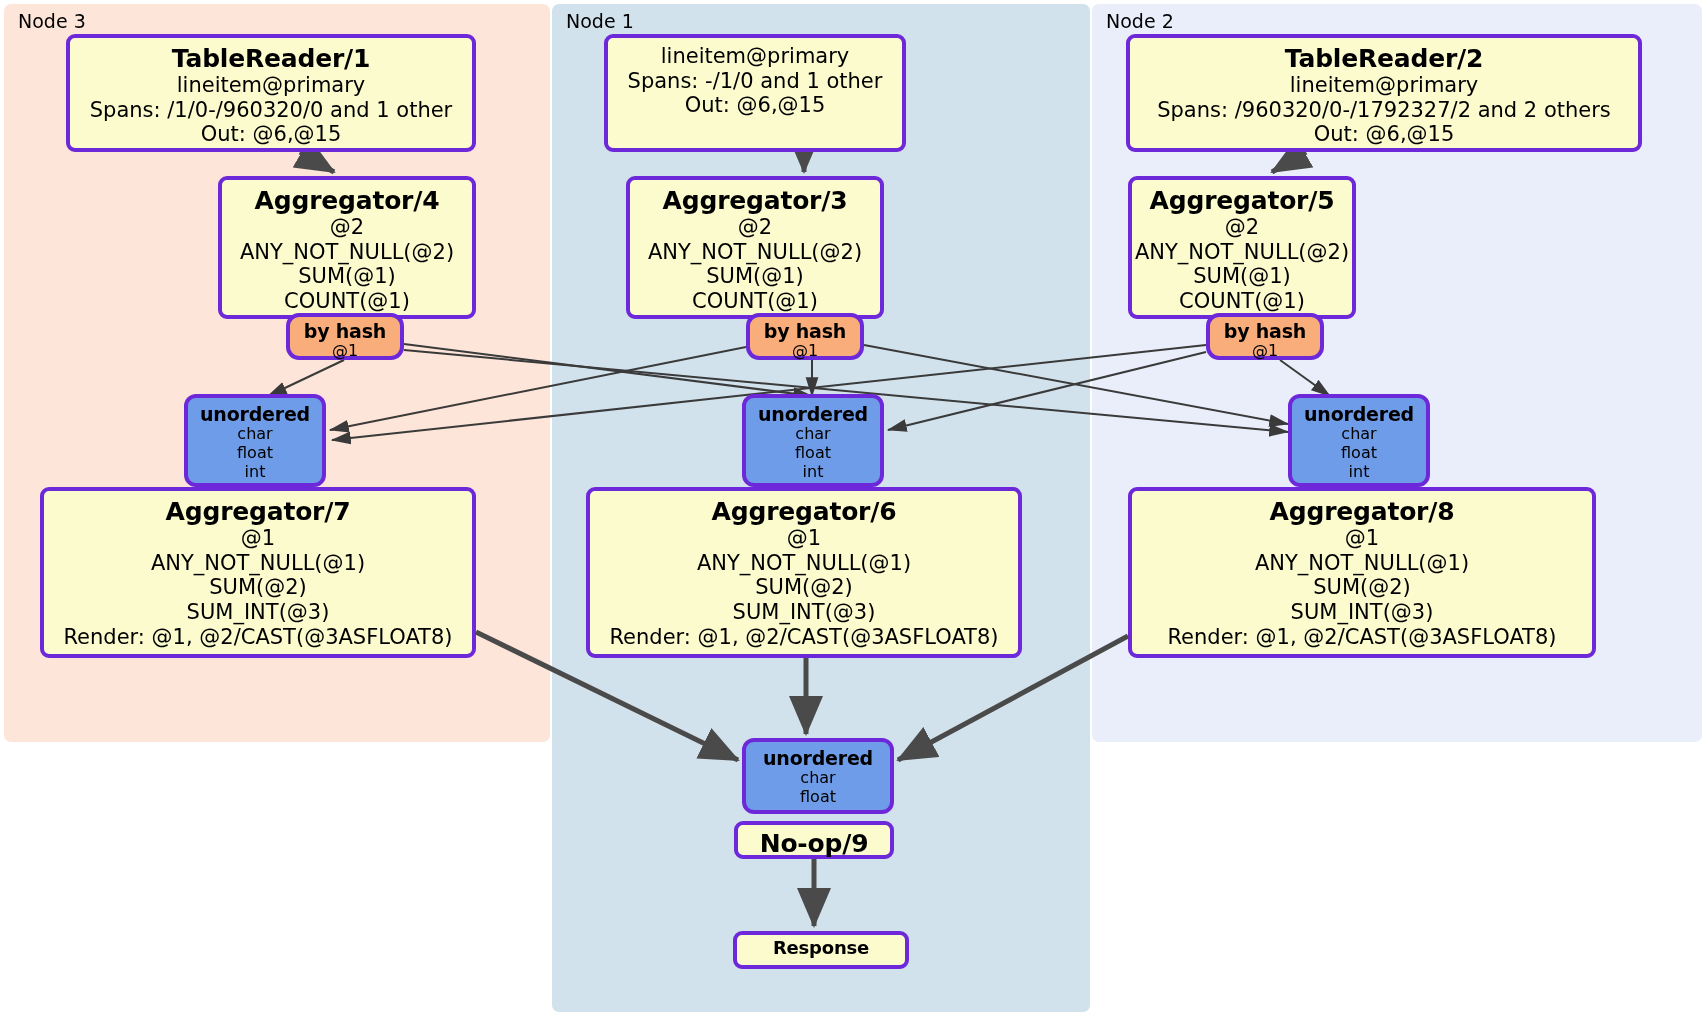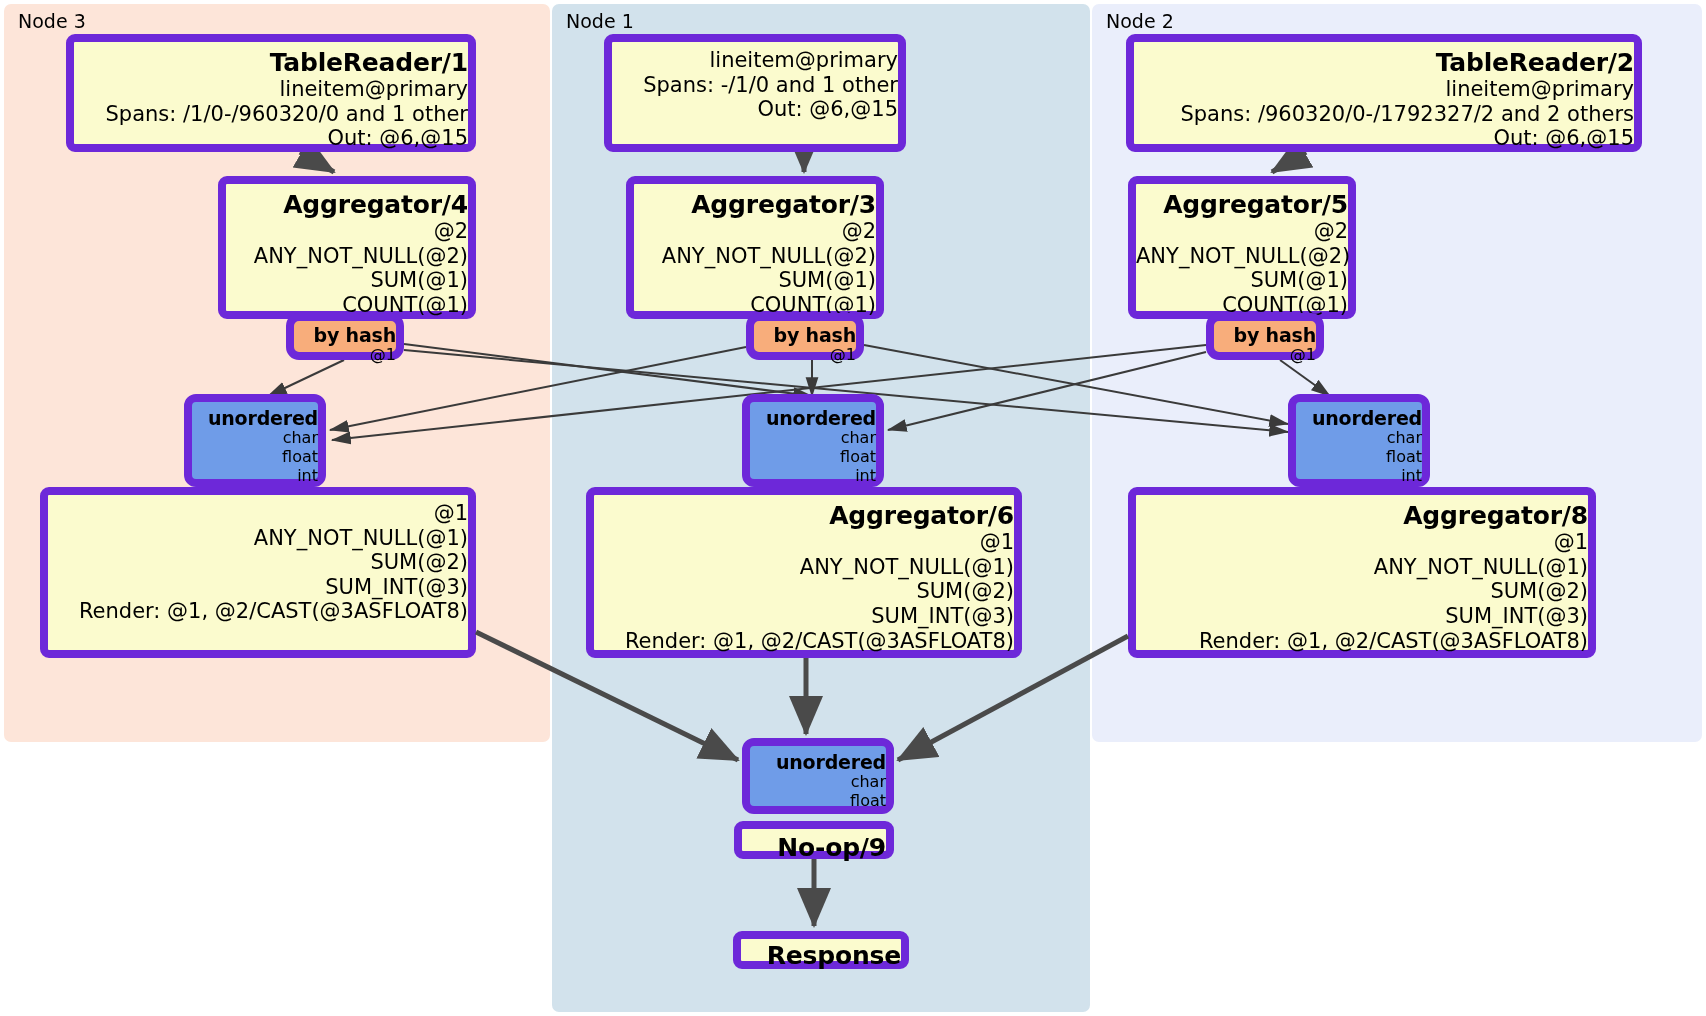--- a/index.html
+++ b/index.html
@@ -36,23 +36,23 @@
     white-space: nowrap;
   }
   #panel-node3 { left: 4px;    top: 4px;  width: 546px;  height: 738px; background: #fde5d9; }
   #panel-node1 { left: 552px;  top: 4px;  width: 538px;  height: 1008px; background: #d2e2ec; }
   #panel-node2 { left: 1092px; top: 4px;  width: 610px;  height: 738px; background: #eaeefb; }
 
   
   .gbox {
     position: absolute;
     box-sizing: border-box;
-    border: 8px solid #6d28d9;
+    border: 4px solid #6d28d9;
     border-radius: 9px;
-    text-align: right;
+    text-align: center;
     line-height: 1.17;
     color: #000;
   }
   .gbox .t-title {
     font-weight: bold;
     font-size: 25px;
     letter-spacing: -0.2px;
     display: block;
     white-space: nowrap;
   }
@@ -73,21 +73,21 @@
   .router-hash .t-title { font-size: 19px; }
   .router-hash .t-line  { font-size: 16px; }
   .router-unordered {
     background: #6f9ce8;
     border-radius: 12px;
     padding-top: 5px;
   }
   .router-unordered .t-title { font-size: 19px; }
   .router-unordered .t-line  { font-size: 16px; }
   .noop .t-title { font-size: 25px; }
-  .response .t-title { font-size: 25px; }
+  .response .t-title { font-size: 18px; }
 
   
   .layer-proc   { z-index: 3; }
   .layer-router { z-index: 6; }
   .layer-edges  { z-index: 4; }
   .layer-edges-back { z-index: 2; }
 
   svg.edges {
     position: absolute;
     left: 0; top: 0;
@@ -149,20 +149,21 @@
   </div>
 
   <div class="gbox router-unordered layer-router" style="left:184px; top:394px; width:142px; height:93px;">
     <span class="t-title">unordered</span>
     <span class="t-line">char</span>
     <span class="t-line">float</span>
     <span class="t-line">int</span>
   </div>
 
   <div class="gbox proc layer-proc" style="left:40px; top:487px; width:436px; height:171px;">
+    <span class="t-title">Aggregator/7</span>
     <span class="t-line">@1</span>
     <span class="t-line">ANY_NOT_NULL(@1)</span>
     <span class="t-line">SUM(@2)</span>
     <span class="t-line">SUM_INT(@3)</span>
     <span class="t-line">Render: @1, @2/CAST(@3ASFLOAT8)</span>
   </div>
 
   <div class="gbox proc layer-proc" style="left:604px; top:34px; width:302px; height:118px;">
     <span class="t-line">lineitem@primary</span>
     <span class="t-line">Spans: -/1/0 and 1 other</span>

